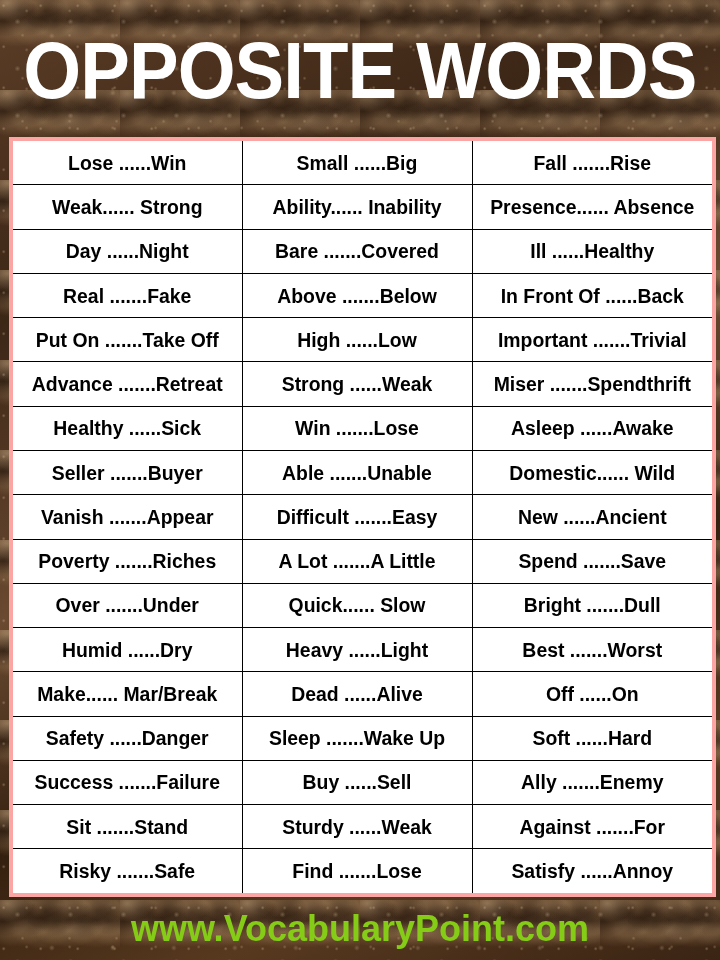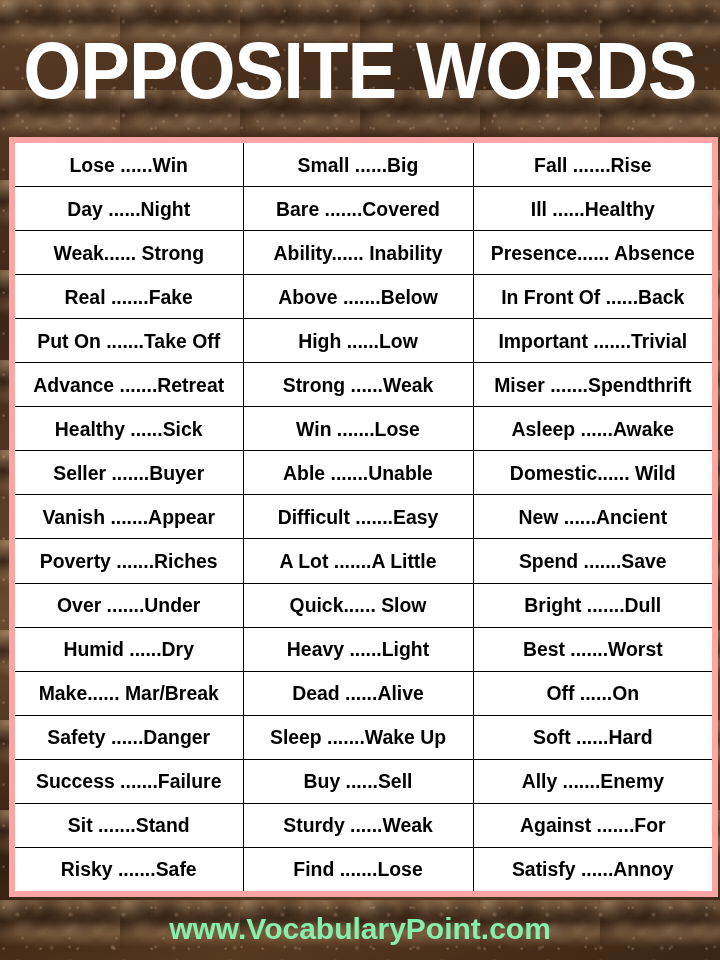--- a/index.html
+++ b/index.html
@@ -102,21 +102,21 @@
   #words-table {
     position: absolute;
     left: 9px;
     top: 137px;
     width: 703px;
     height: 760px;
     background: #ffffff;
     border-collapse: collapse;
     table-layout: fixed;
     z-index: 4;
-    border: 6px solid #fca5a5;
+    border: 4px solid #fca5a5;
   }
   #words-table col.c1 { width: 231px; }
   #words-table col.c2 { width: 230px; }
   #words-table col.c3 { width: 242px; }
 
   #words-table td {
     border: 1px solid #000000;
     height: 40px;
     padding: 0 4px;
     text-align: center;
@@ -140,24 +140,24 @@
     height: 63px;
     display: flex;
     align-items: center;
     justify-content: center;
     overflow: hidden;
     z-index: 4;
   }
   #footer-text {
     position: relative;
     z-index: 3;
-    color: #86efac;
+    color: #84cc16;
     font-family: "Liberation Sans Narrow", "Liberation Sans", sans-serif;
     font-weight: bold;
-    font-size: 30px;
+    font-size: 36px;
     line-height: 32px;
     letter-spacing: 0px;
     white-space: nowrap;
   }
 </style>
 </head>
 <body>
 
 <div id="poster">
 
@@ -173,30 +173,30 @@
       <col class="c2">
       <col class="c3">
     </colgroup>
     <tbody id="words-body">
         <tr>
           <td>Lose ......Win</td>
           <td>Small ......Big</td>
           <td>Fall .......Rise</td>
         </tr>
         <tr>
+          <td>Weak...... Strong</td>
+          <td>Ability...... Inability</td>
+          <td>Presence...... Absence</td>
+        </tr>
+        <tr>
           <td>Day ......Night</td>
           <td>Bare .......Covered</td>
           <td>Ill ......Healthy</td>
         </tr>
         <tr>
-          <td>Weak...... Strong</td>
-          <td>Ability...... Inability</td>
-          <td>Presence...... Absence</td>
-        </tr>
-        <tr>
           <td>Real .......Fake</td>
           <td>Above .......Below</td>
           <td>In Front Of ......Back</td>
         </tr>
         <tr>
           <td>Put On .......Take Off</td>
           <td>High ......Low</td>
           <td>Important .......Trivial</td>
         </tr>
         <tr>

